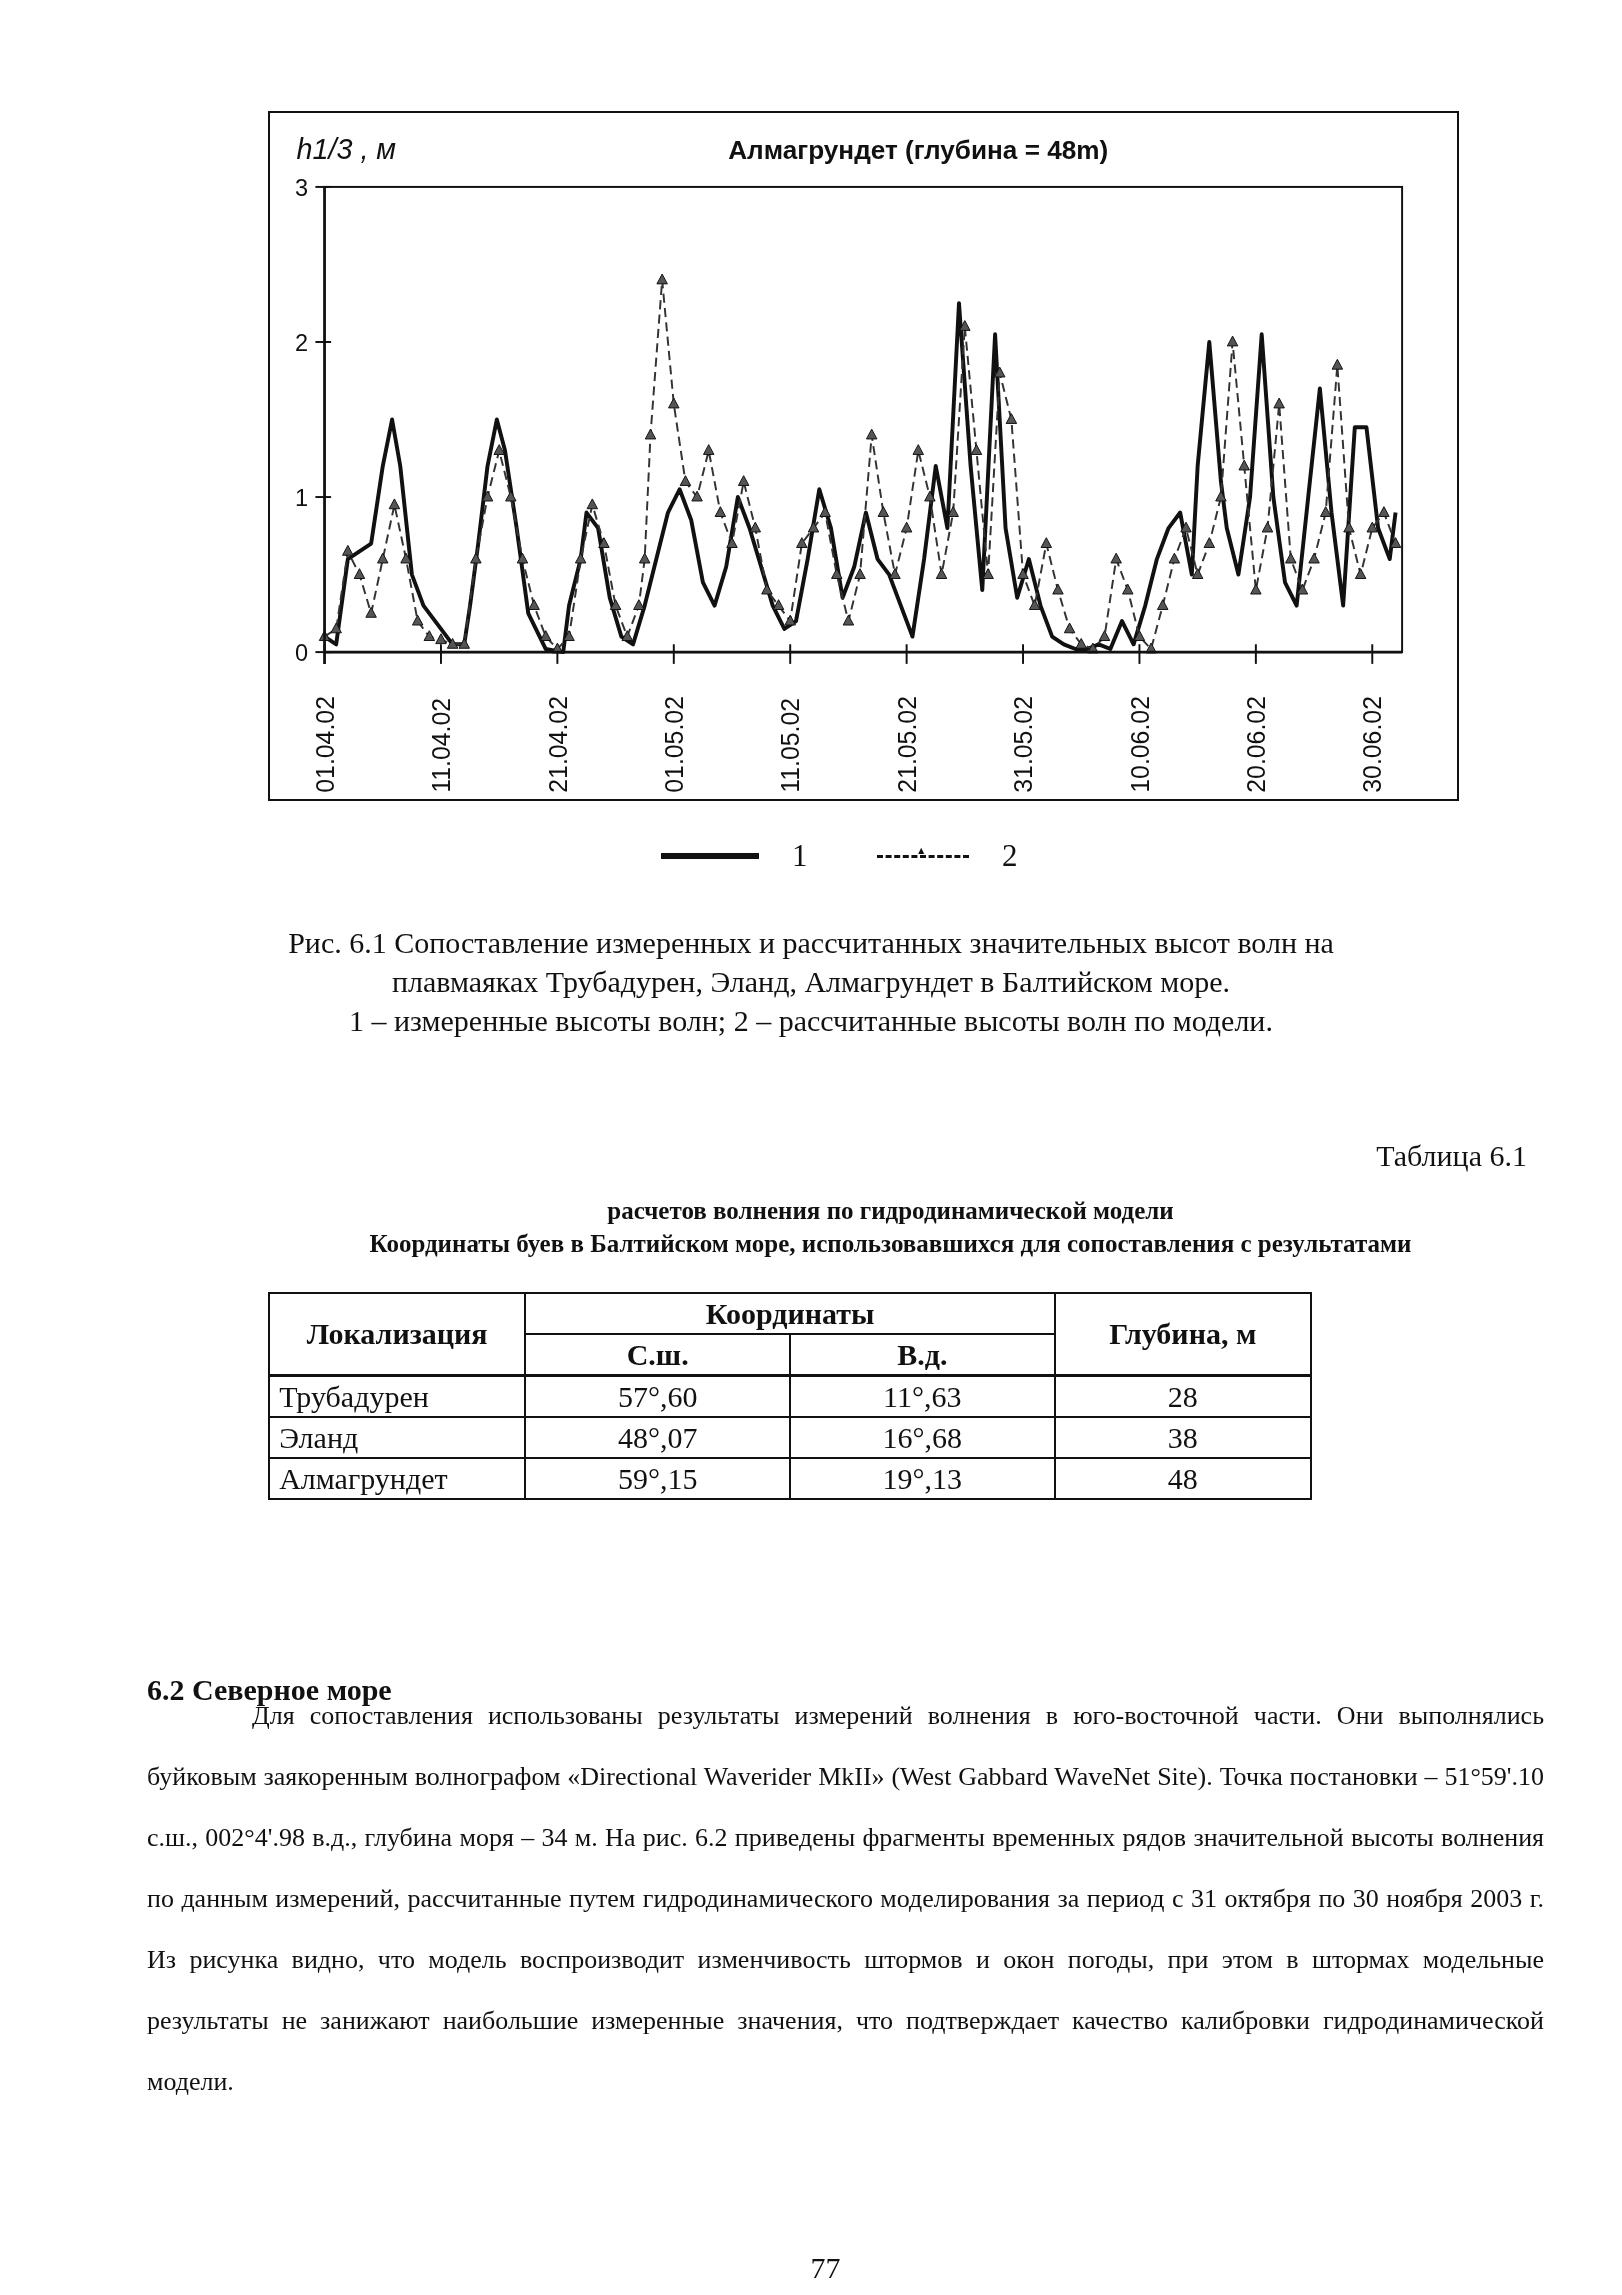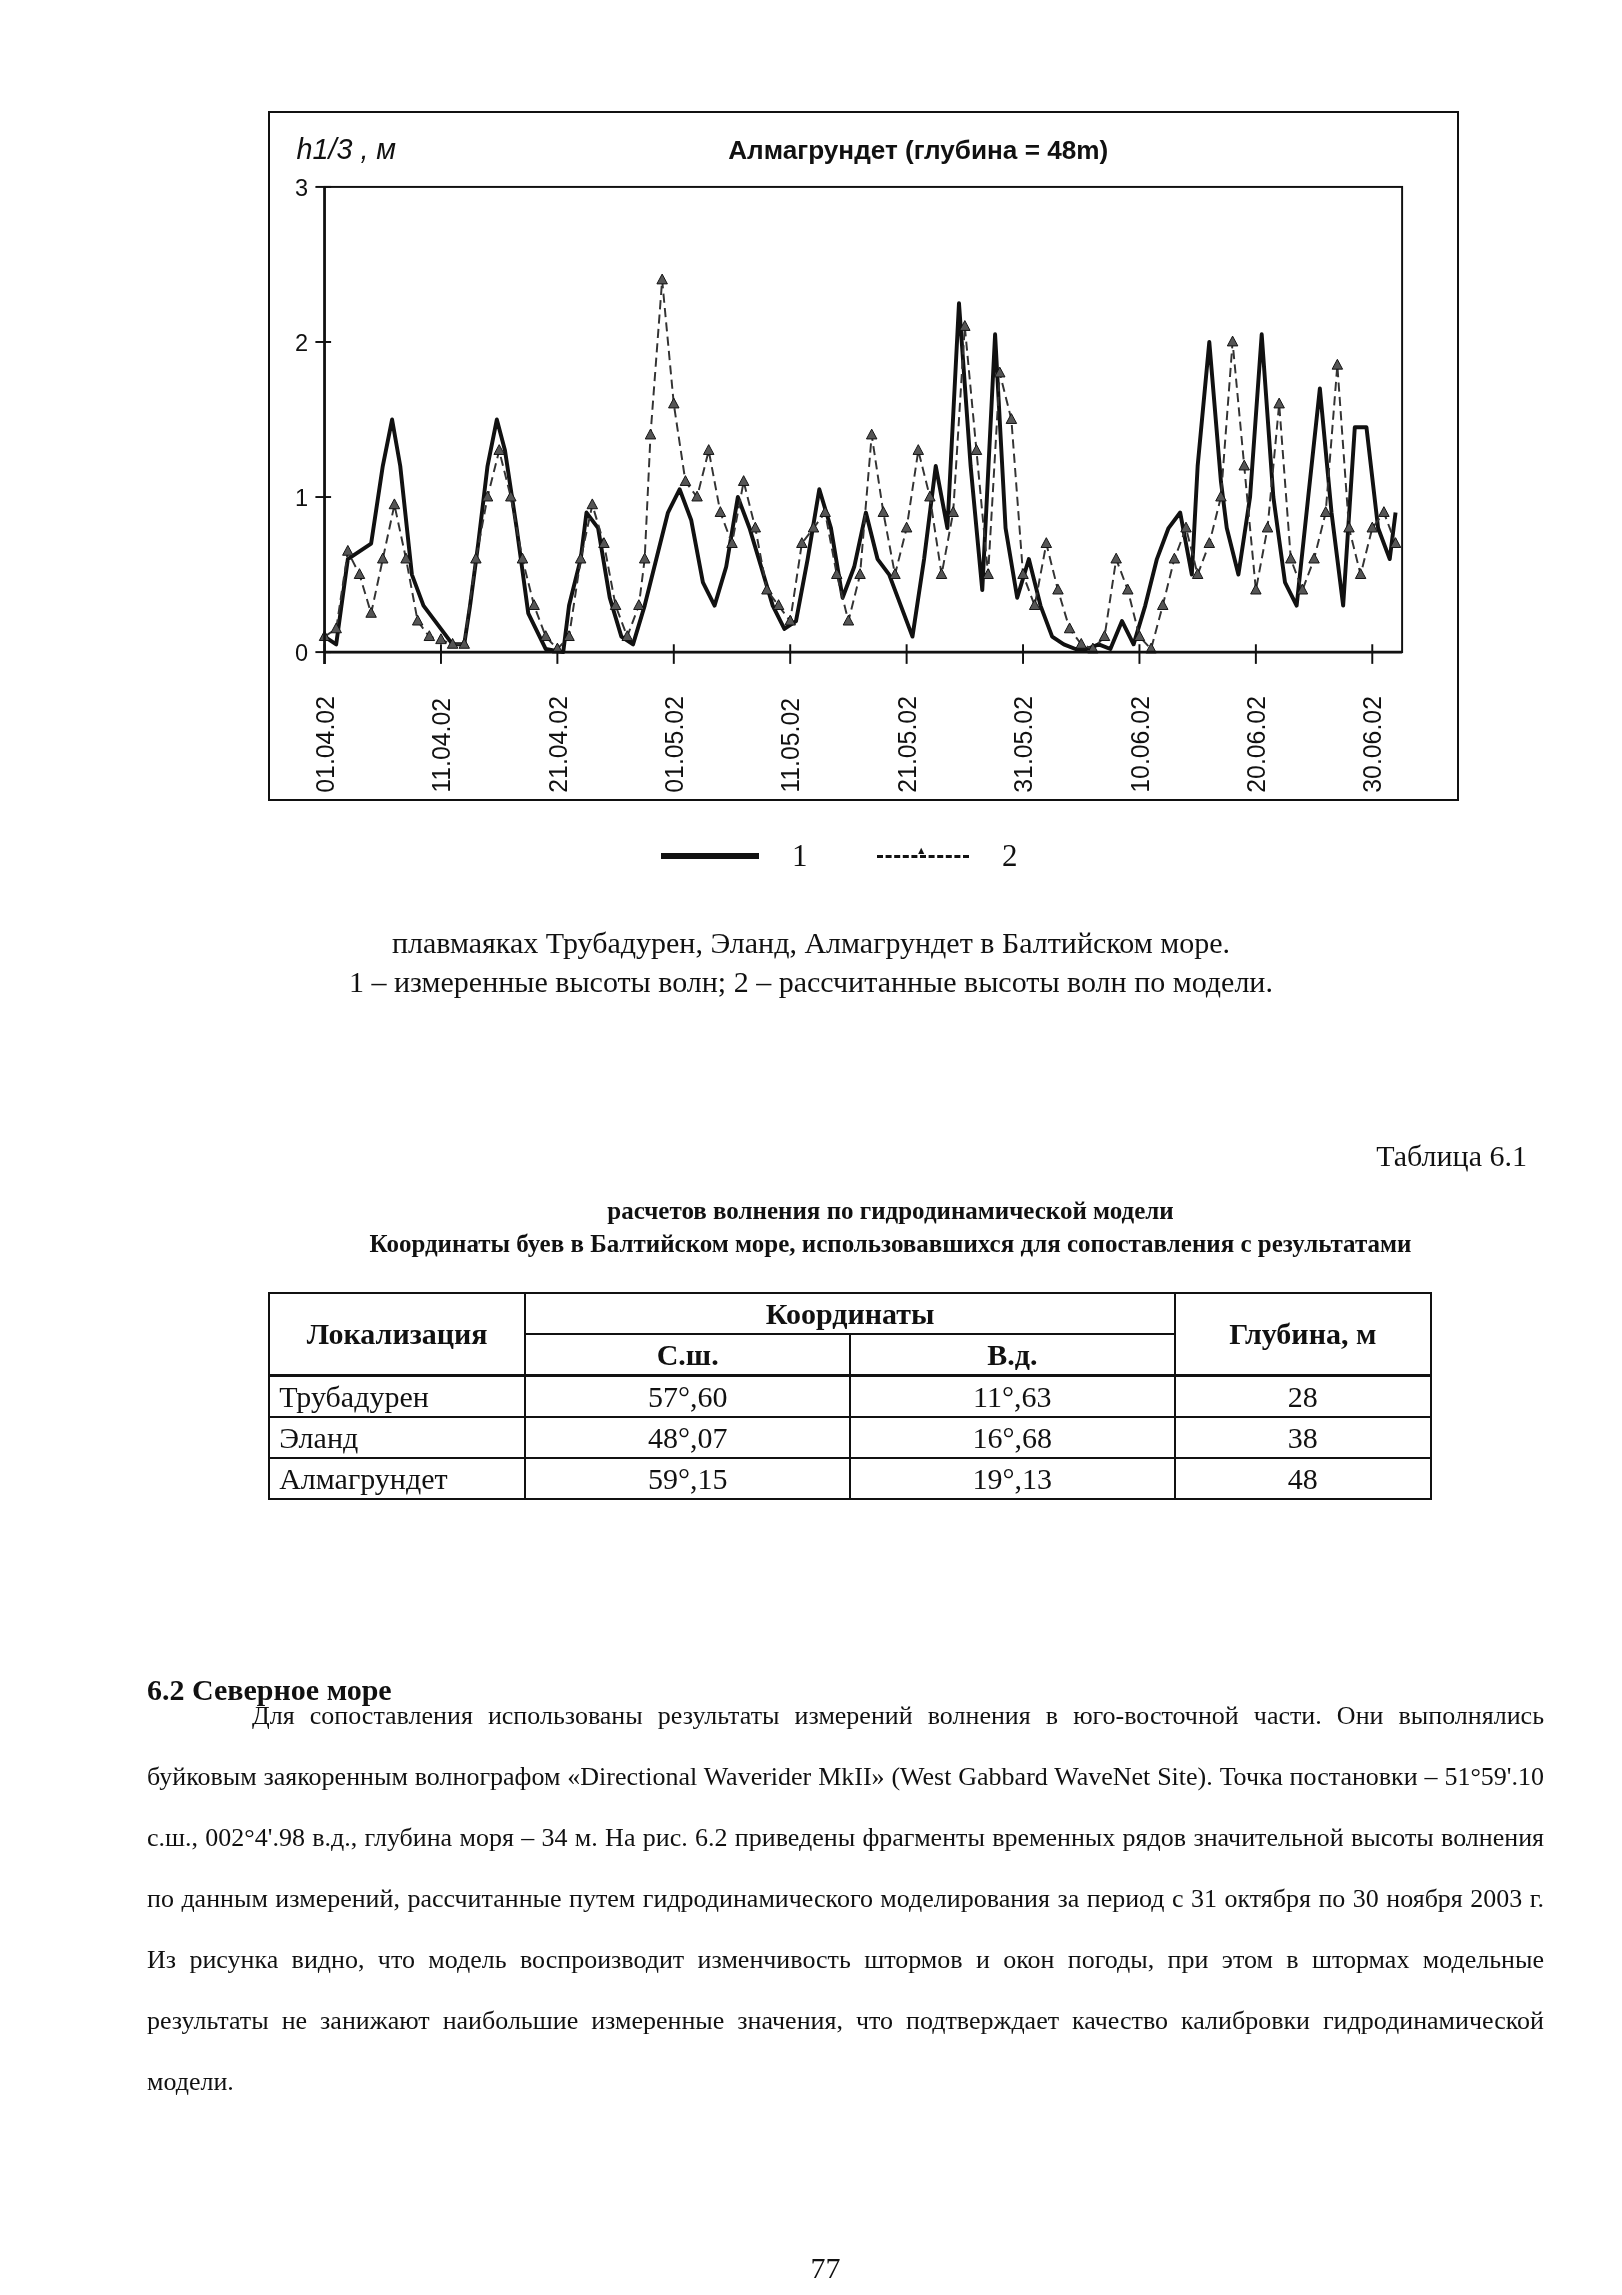--- a/index.html
+++ b/index.html
@@ -8,21 +8,21 @@
   .chart-svg { position:absolute; left:0; top:0; }
   .legend { position:absolute; top:838px; left:661px; width:393px; height:39px; }
   .leg-item { position:absolute; top:0; display:flex; align-items:center; }
   .leg-line-solid { width:98px; height:5.9px; background:#111; }
   .leg-line-dash { width:92px; border-top:3.3px dashed #111; position:relative; }
   .leg-line-dash::after { content:"▲"; position:absolute; left:39px; top:-12.4px; font-size:10.5px; }
   .leg-label { font-size:31px; margin-left:33px; }
   .caption { position:absolute; left:196px; width:1230px; top:923px; text-align:center; font-size:30px; line-height:39px; }
   .table-num { position:absolute; right:96px; top:1139px; font-size:30px; }
   .table-title { position:absolute; left:249px; width:1283px; top:1194px; text-align:center; font-size:25px; font-weight:bold; line-height:33px; }
-  table.coords { position:absolute; left:268px; top:1292px; width:1164px; border-collapse:collapse; font-size:30px; }
+  table.coords { position:absolute; left:268px; top:1292px; width:1044px; border-collapse:collapse; font-size:30px; }
   table.coords td, table.coords th { border:2px solid #111; padding:0 9.2px; height:39px; }
   table.coords th { font-weight:bold; font-size:30px; }
   table.coords td.c { text-align:center;margin-top:8px; }
   table.coords thead { border-bottom:3.3px solid #111; }
   .section-h { position:absolute; left:147px; top:1673px; font-size:30px; font-weight:bold; }
   .body-text { position:absolute; left:147px; width:1397px; top:1685px; font-size:26px; line-height:61px; text-align:justify; text-indent:105px; }
   .page-num { position:absolute; left:14px; width:1623px; top:2251px; text-align:center; font-size:30px; }
 </style>
 </head>
 <body>
@@ -166,20 +166,21 @@
     <span class="leg-line-solid"></span>
     <span class="leg-label">1</span>
   </div>
   <div class="leg-item" style="left:216px">
     <span class="leg-line-dash"></span>
     <span class="leg-label">2</span>
   </div>
 </div>
 
 <div class="caption">
+  <div>Рис. 6.1  Сопоставление измеренных и рассчитанных значительных высот волн на</div>
   <div>плавмаяках Трубадурен, Эланд, Алмагрундет в Балтийском море.</div>
   <div>1 – измеренные высоты волн; 2 – рассчитанные высоты волн по модели.</div>
 </div>
 
 <div class="table-num">Таблица 6.1</div>
 <div class="table-title">
   <div>расчетов волнения по гидродинамической модели</div>
   <div>Координаты буев в Балтийском море, использовавшихся для сопоставления с результатами</div>
 </div>
 

